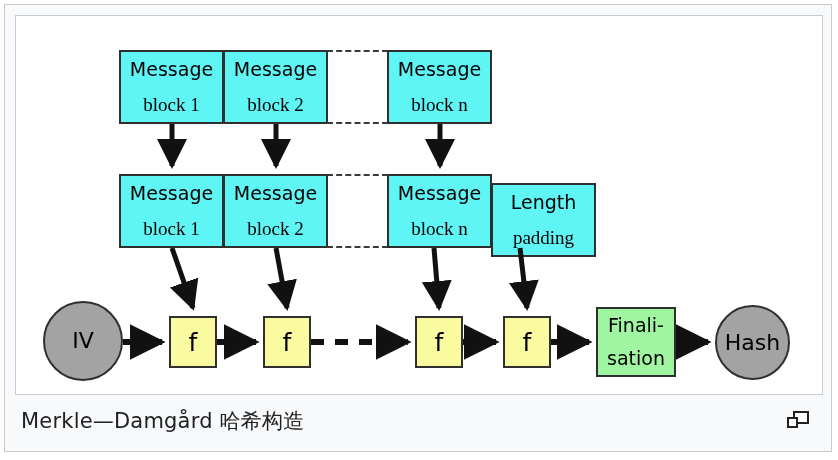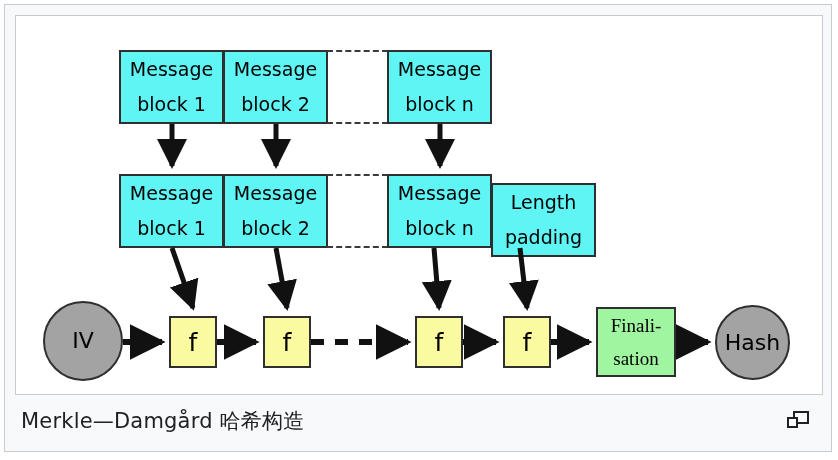--- a/index.html
+++ b/index.html
@@ -87,21 +87,21 @@
     text-align: center;
     color: #000;
     font-family: "DejaVu Sans", "Liberation Sans", sans-serif;
     line-height: 1.32;
     gap: 8px;
   }
   .block {
     background: #5ff5f5;
     font-size: 19px;
   }
-  .block .l2 { margin-top: 1px; }
+  .block .l2 { margin-top: 1px; font-family: Liberation Serif, serif; }
 
   .fbox {
     background: #fafaa0;
     font-size: 25px;
   }
   .finalbox {
     background: #a0f5a0;
     font-size: 19px;
   }
   .circle {
@@ -187,21 +187,21 @@
         </div>
 
         <div class="node fbox" style="left:399px; top:300px; width:48px; height:52px;">
           <span>f</span>
         </div>
 
         <div class="node fbox" style="left:487px; top:300px; width:48px; height:52px;">
           <span>f</span>
         </div>
 
-        <div class="node finalbox" style="left:580px; top:291px; width:80px; height:70px;font-family:Liberation Serif, serif;">
+        <div class="node finalbox" style="left:580px; top:291px; width:80px; height:70px;">
           <span class="l1">Finali-</span>
           <span class="l2">sation</span>
         </div>
 
         <div class="node circle" style="left:699px; top:289px; width:75px; height:75px;">
           <span>Hash</span>
         </div>
 
         <svg class="arrows" viewBox="0 0 808 380">
           <defs>

